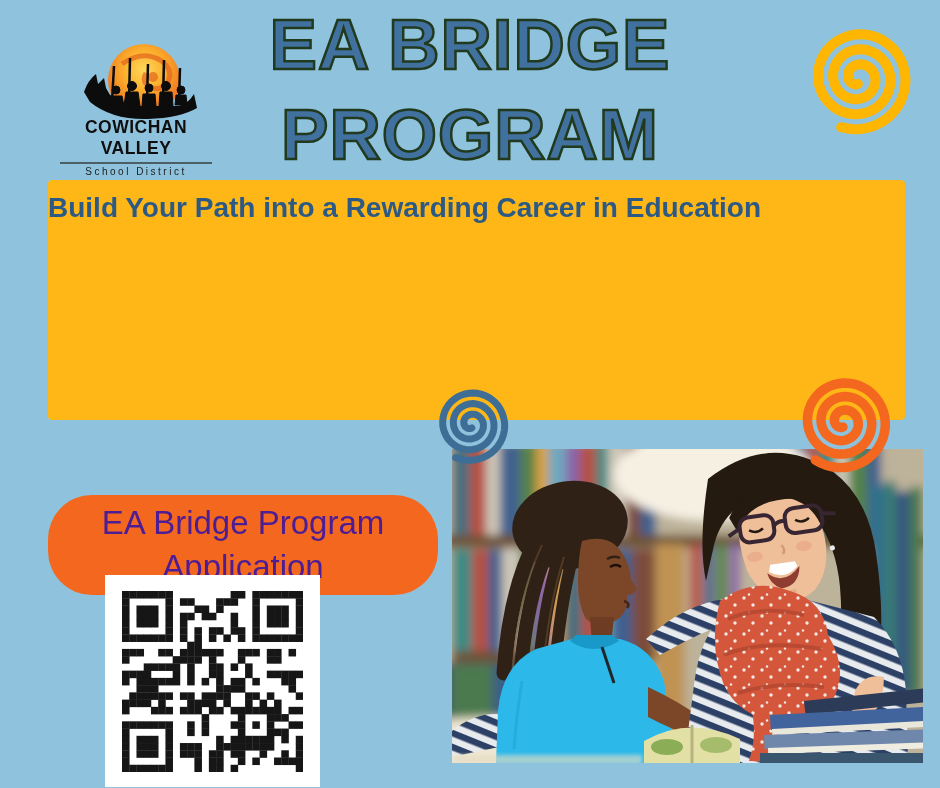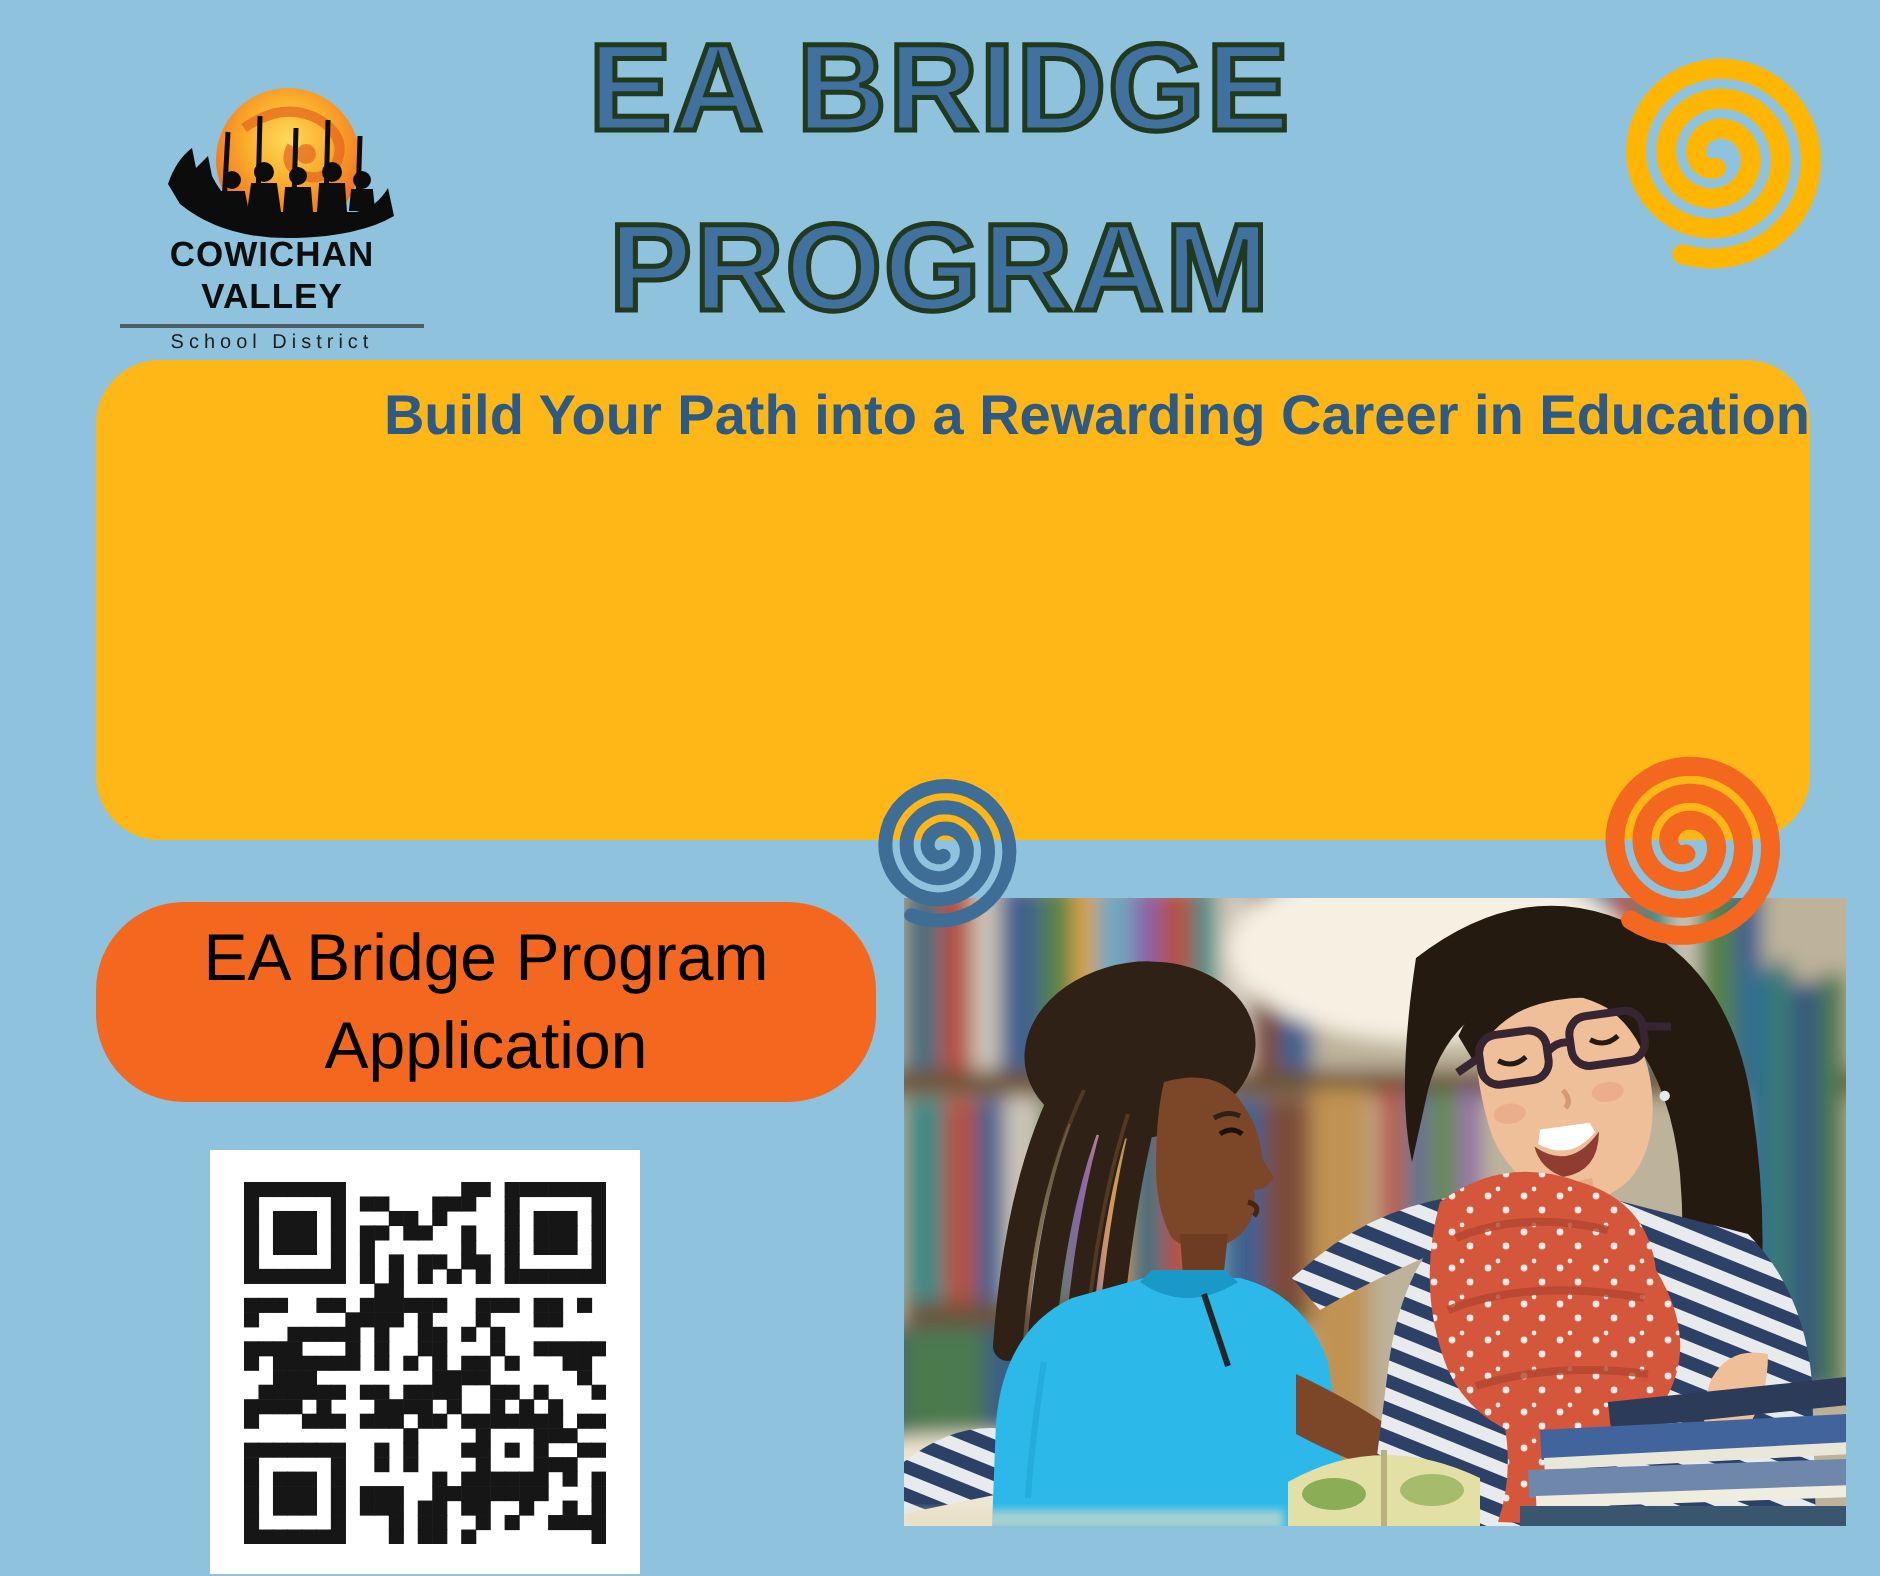--- a/index.html
+++ b/index.html
@@ -8,26 +8,26 @@
 
   
   .logo{position:absolute;left:50px;top:40px;width:172px;text-align:center;}
   .logo svg{display:block;margin:0 auto;}
   .logo-name{font-size:17.5px;font-weight:800;letter-spacing:.5px;color:#0e0e0e;margin-top:-3px;}
   .logo-rule{border-top:2px solid #4c5f66;margin:3px 10px 2px;}
   .logo-sub{font-size:10px;letter-spacing:2.5px;color:#1c1c1c;}
 
   
   .title{position:absolute;left:0;top:0;width:940px;margin:0;text-align:center;
-         font-weight:800;font-size:62px;line-height:90px;color:#41719E;
+         font-weight:800;font-size:71px;line-height:90px;color:#41719E;
          -webkit-text-stroke:2.5px #213A1E;letter-spacing:1px;}
 
   
   .card{position:absolute;left:48px;top:180px;width:857px;height:240px;background:#FEB717;
-        border-radius:32px;text-align:right;padding-top:12px;box-sizing:border-box;}
+        border-radius:4px;text-align:left;padding-top:12px;box-sizing:border-box;}
   .card-heading{font-size:28px;font-weight:700;color:#2D5A85;}
   .card-body{font-size:27px;line-height:40px;color:#497199;width:836px;margin:2px auto 0;
              letter-spacing:-0.2px;}
 
   
   .apply-btn{position:absolute;left:48px;top:451px;width:390px;height:100px;background:#F3681E;
              border-radius:44px;display:flex;align-items:center;justify-content:center;
              text-align:center;font-size:33px;line-height:44px;color:#3F6F9E;
              padding:0 34px;box-sizing:border-box;cursor:pointer;text-decoration:none;}
 
@@ -84,21 +84,21 @@
     <div class="logo-rule"></div>
     <div class="logo-sub">School District</div>
   </div>
 
   <h1 class="title" style="color: rgb(65, 113, 158); -webkit-text-stroke: 2.5px rgb(33, 58, 30);"><span>EA BRIDGE</span><br><span>PROGRAM</span></h1>
 
   <div class="card" style="background: rgb(254, 183, 23);">
     <div class="card-heading" style="color: rgb(45, 90, 133);">Build Your Path into a Rewarding Career in Education</div>
   </div>
 
-  <a class="apply-btn" style="background: rgb(243, 104, 30); color: #000000;">EA Bridge Program Application</a>
+  <a class="apply-btn" style="background: rgb(243, 104, 30); color: #4c1d95; margin-top: 44px;">EA Bridge Program Application</a>
 
   <div class="qr-wrap">
     <svg id="qr" viewBox="0 0 181 181">
         <rect x="0.00" y="0.00" width="7.54" height="7.54" fill="#161616"></rect>
         <rect x="7.24" y="0.00" width="7.54" height="7.54" fill="#161616"></rect>
         <rect x="14.48" y="0.00" width="7.54" height="7.54" fill="#161616"></rect>
         <rect x="21.72" y="0.00" width="7.54" height="7.54" fill="#161616"></rect>
         <rect x="28.96" y="0.00" width="7.54" height="7.54" fill="#161616"></rect>
         <rect x="36.20" y="0.00" width="7.54" height="7.54" fill="#161616"></rect>
         <rect x="43.44" y="0.00" width="7.54" height="7.54" fill="#161616"></rect>

